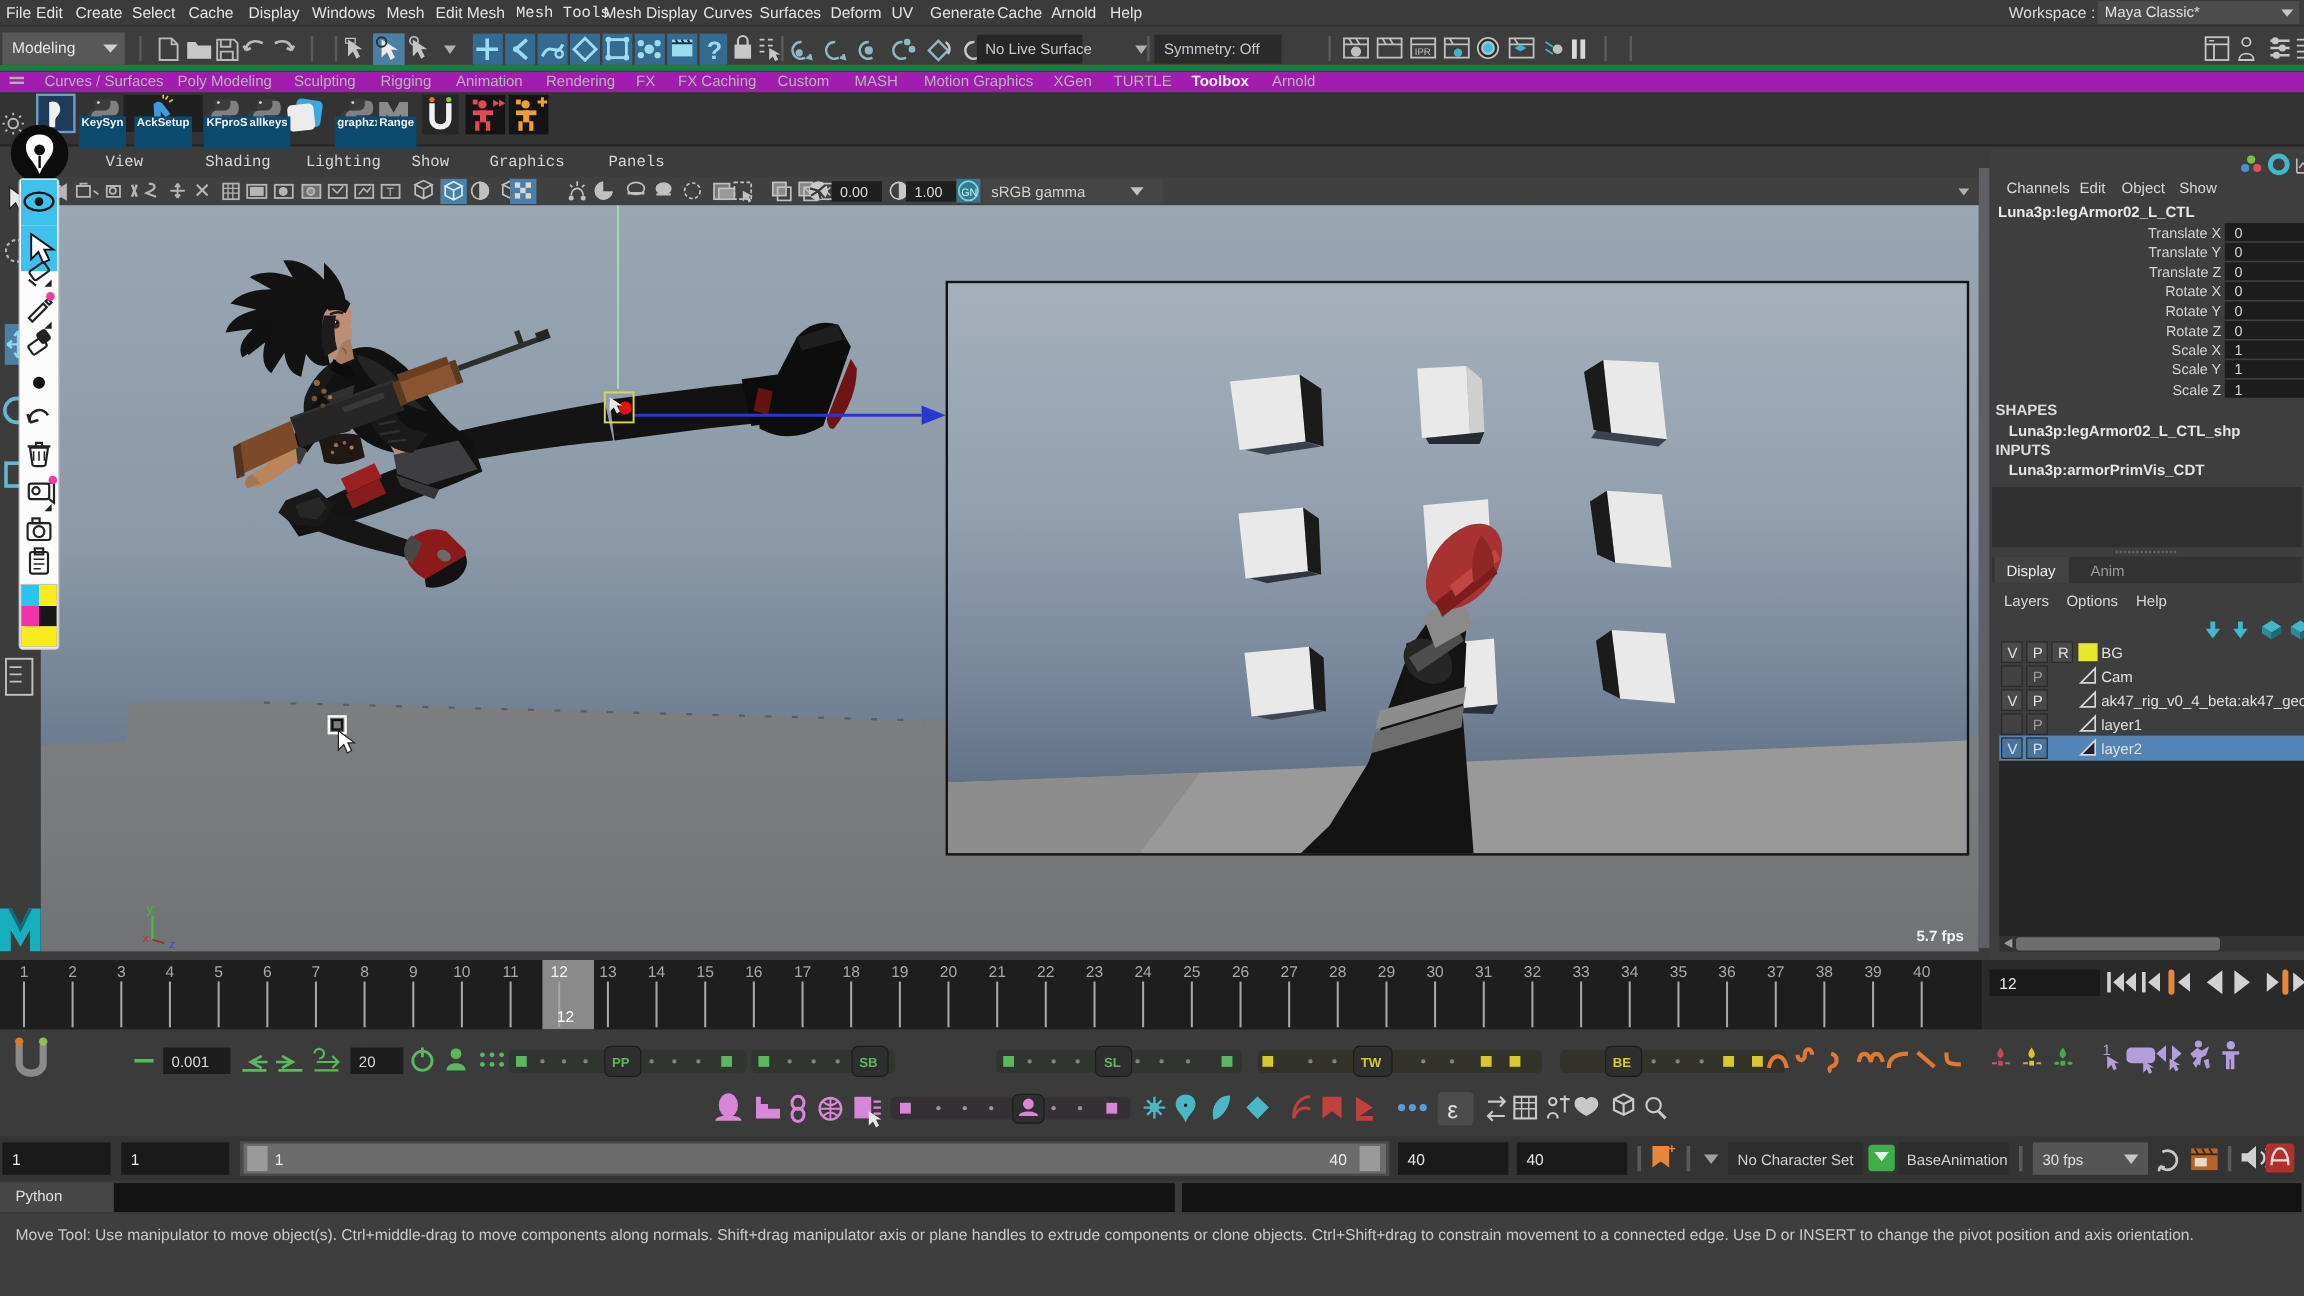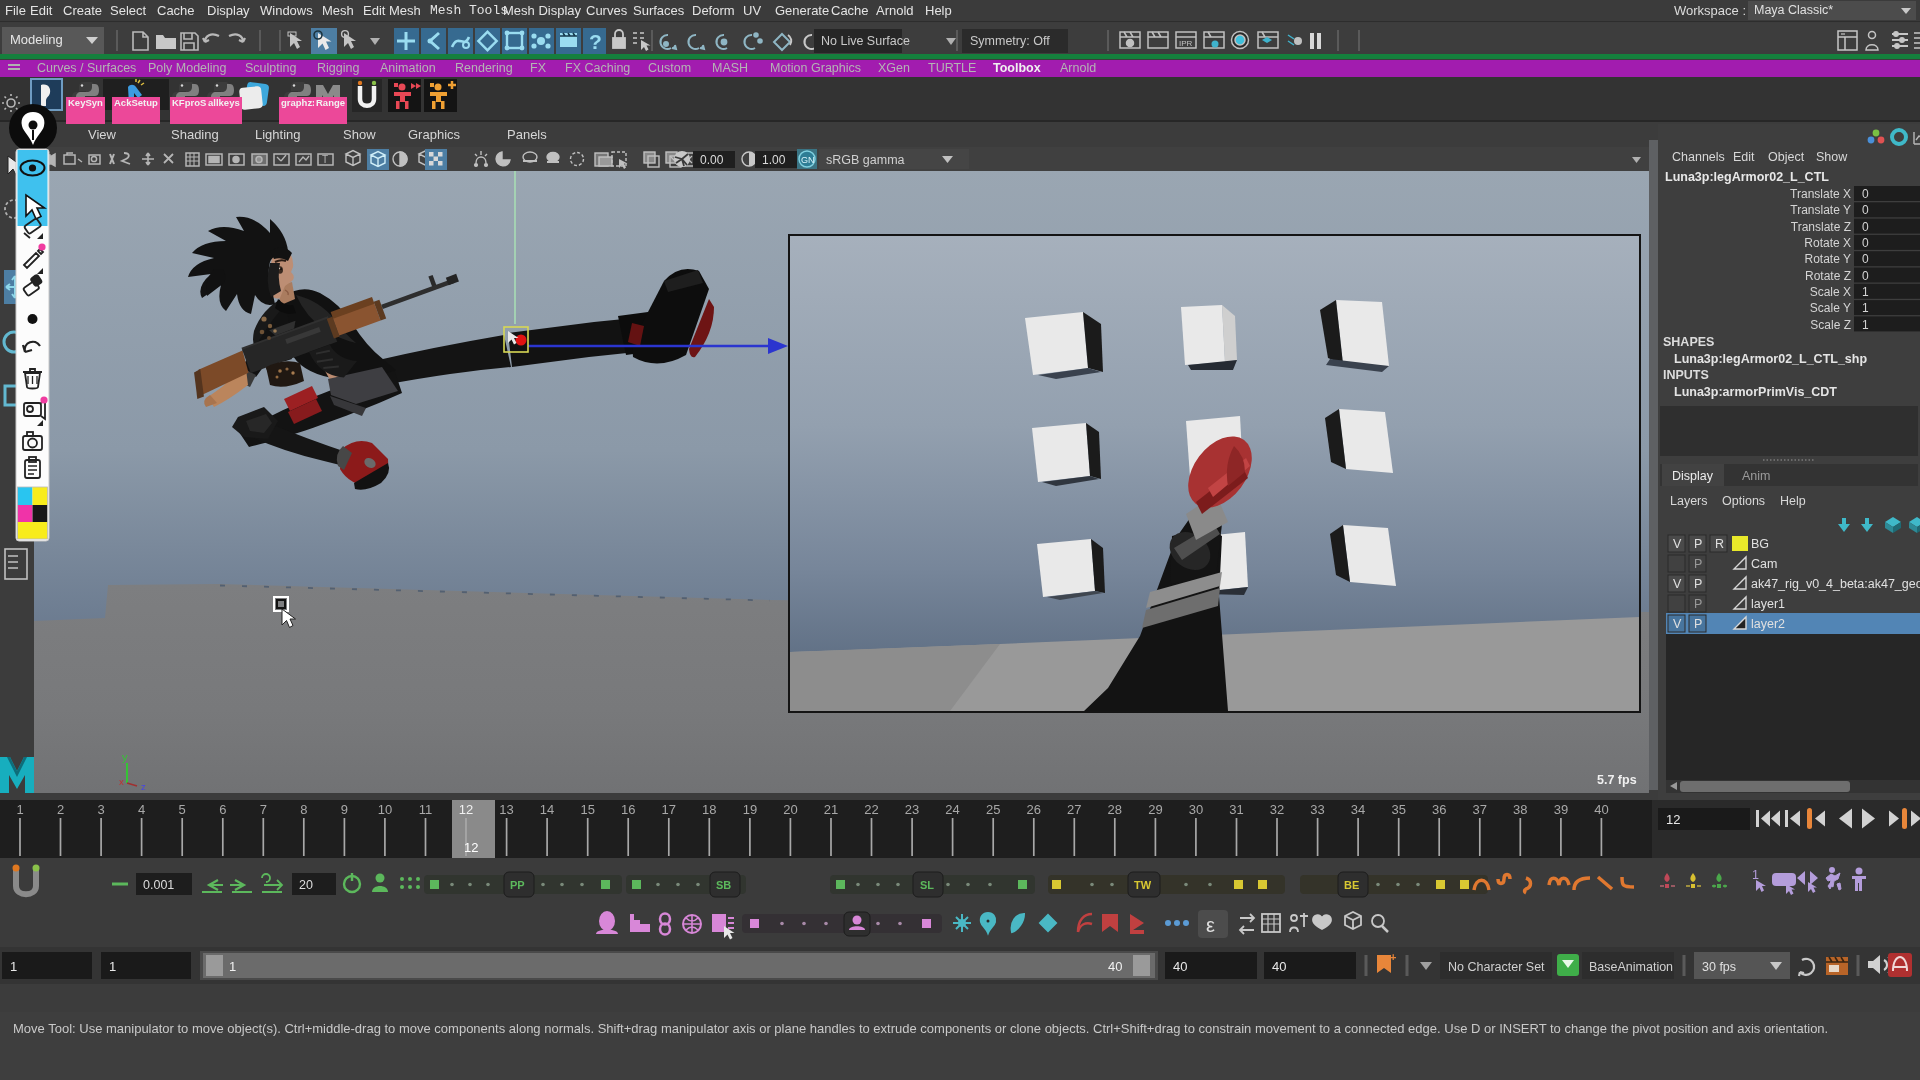--- a/index.html
+++ b/index.html
@@ -17,25 +17,25 @@
 #toolbar{left:0;top:23px;width:1920px;height:36px;background:#3d3d3d;border-bottom:5px solid #15803d;}
 #modeling{position:absolute;left:2px;top:4px;width:102px;height:27px;background:#585858;color:#e6e6e6;font-size:13px;padding:5px 8px;}
 #modeling:after{content:"";position:absolute;right:6px;top:10px;border:6px solid transparent;border-top:7px solid #cfcfcf;}
 .sep{position:absolute;top:7px;width:2px;height:21px;background:#5a5a5a;}
 
 #shelftabs{left:0;top:60px;width:1920px;height:17px;background:#a21caf;}
 #shelftabs .st{position:absolute;top:1px;color:#b4b4b4;font-size:12.5px;}
 #shelftabs .active{color:#f0f0f0;font-weight:bold;}
 
 #shelf{left:0;top:77px;width:1920px;height:45px;background:#333333;border-bottom:2px solid #272727;}
-.shlabel{position:absolute;background:#ec4899;color:#f2f2f2;font-size:9.5px;font-weight:bold;padding:0 2px;height:28px;line-height:12px;}
+.shlabel{position:absolute;background:#0c4a6e;color:#f2f2f2;font-size:9.5px;font-weight:bold;padding:0 2px;height:28px;line-height:12px;}
 
 #toolbox{left:0;top:124px;width:34px;height:669px;background:#3c3c3c;}
 #vpmenubar{left:34px;top:124px;width:1615px;height:23px;background:#3c3c3c;}
-#vpmenubar .mi{position:absolute;top:3px;color:#d6d6d6;font-size:13px;}
+#vpmenubar .mi{position:absolute;top:3px;color:#d6d6d6;font-size:13px;font-family:Liberation Mono, monospace;}
 #vpiconbar{left:34px;top:147px;width:1615px;height:24px;background:#404040;}
 #viewport{left:34px;top:171px;width:1615px;height:622px;background:linear-gradient(180deg,#9aa6b2 0%,#8b99a8 45%,#64748a 80%,#4a5a70 100%);overflow:hidden;}
 #vscroll{left:1649px;top:140px;width:9px;height:650px;background:#5e6063;}
 
 #chpanel{left:1658px;top:124px;width:262px;height:676px;background:#3e3e3e;}
 
 #ruler{left:0;top:800px;width:1652px;height:58px;background:#1e1e1e;}
 #playarea{left:1652px;top:800px;width:268px;height:58px;background:#2a2a2a;}
 #animrow1{left:0;top:858px;width:1920px;height:48px;background:#3b3b3b;}
 #animrow2{left:0;top:906px;width:1920px;height:41px;background:#3b3b3b;}
@@ -1035,20 +1035,25 @@
           <path d="M0 9 h22 M3 4 l3 5 M9 4 l3 5 M15 4 l3 5" stroke="#3a2410" stroke-width="1.6"></path>
           <rect x="3" y="12" width="10" height="7" fill="#e8d8c8"></rect>
         </g>
       <path d="M1858 8 v21" stroke="#5a5a5a" stroke-width="3"></path>
       <path d="M1868 14 h5 l7 -6 v19 l-7 -6 h-5 z" fill="#d0d0d0"></path>
       <path d="M1884 13 c4 2 4 8 0 10 M1888 10 c6 4 6 12 0 16" stroke="#d0d0d0" stroke-width="2" fill="none"></path>
       <rect x="1888" y="6" width="24" height="24" rx="3" fill="#b03030"></rect>
       <path d="M1893 24 c0 -10 4 -14 7 -14 c3 0 7 4 7 14 m-14 -4 h14" stroke="#f0d8d8" stroke-width="2" fill="none"></path>
     </svg>
   </div>
+  <div class="abs" id="cmdrow">
+    <div style="position:absolute;left:0;top:2px;width:94px;height:24px;background:#474747;color:#e0e0e0;font-size:12.5px;padding:4px 0 0 13px;">Python</div>
+    <div style="position:absolute;left:95px;top:2px;width:884px;height:24px;background:#131313;"></div>
+    <div style="position:absolute;left:985px;top:2px;width:933px;height:24px;background:#131313;"></div>
+  </div>
 
   <svg class="abs" style="left:0px;top:100px;z-index:50;" width="120" height="460">
     <circle cx="33" cy="28" r="24" fill="#0c0c0c"></circle>
     <path d="M33 12 c-8 0 -13 6 -11 14 c1.5 6 7 9 11 19 c4 -10 9.5 -13 11 -19 c2 -8 -3 -14 -11 -14 z" fill="#ffffff"></path>
     <circle cx="33" cy="25" r="4.5" fill="#0c0c0c"></circle>
     <rect x="32" y="30" width="2" height="10" fill="#0c0c0c"></rect>
     <rect x="16" y="49" width="33" height="392" rx="3" fill="#fcfcfc" stroke="#c8c8c8"></rect>
     <rect x="17.5" y="50" width="30" height="38" fill="#3fc1ee"></rect>
     <rect x="17.5" y="88" width="30" height="38" fill="#3fc1ee"></rect>
     <g>

